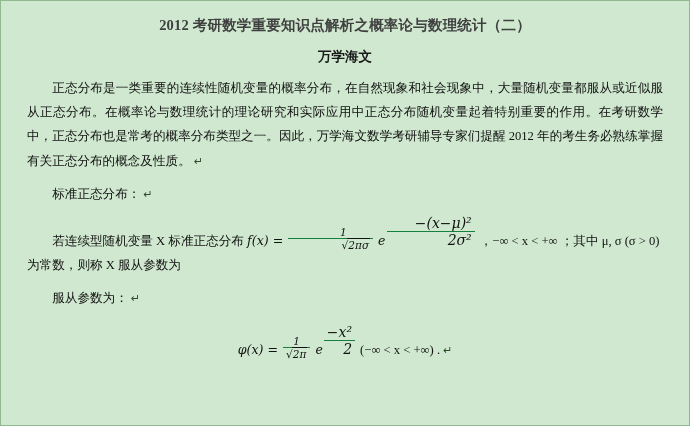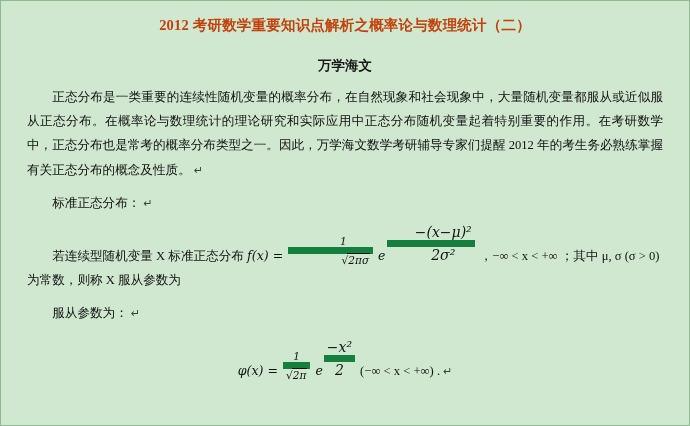--- a/index.html
+++ b/index.html
@@ -28,32 +28,32 @@
     top: 0;
     right: 0;
     bottom: 0;
     padding: 10px 26px 0 26px;
     box-sizing: border-box;
   }
   .title {
     text-align: center;
     font-size: 14.5px;
     font-weight: bold;
-    color: #c2410c;
+    color: #404040;
     letter-spacing: 0.2px;
     margin-top: 4px;
     margin-bottom: 2px;
     line-height: 1.5;
   }
   .subtitle {
     text-align: center;
     font-size: 13.5px;
     font-weight: bold;
     color: #1a1a1a;
-    margin-top: 19px;
+    margin-top: 10px;
     margin-bottom: 4px;
     line-height: 1.5;
   }
   p.para {
     font-size: 12.6px;
     color: #111111;
     line-height: 1.92;
     text-align: justify;
     text-justify: inter-ideograph;
     margin: 0;
@@ -88,22 +88,23 @@
     font-size: 10.5px;
     line-height: 1.15;
     margin: 0 1px;
   }
   .frac .num {
     display: block;
     padding: 0 3px;
   }
   .frac .den {
     display: block;
-    border-top: 7px solid #15803d;
+    border-top: 1px solid #15803d;
     padding: 0 3px;
+    text-align: right;
   }
   .sqrt {
     display: inline-block;
   }
   .sqrt .radicand {
     border-top: 1px solid #111;
     padding: 0 1px 0 1px;
     margin-left: -1px;
   }
   .expo {

